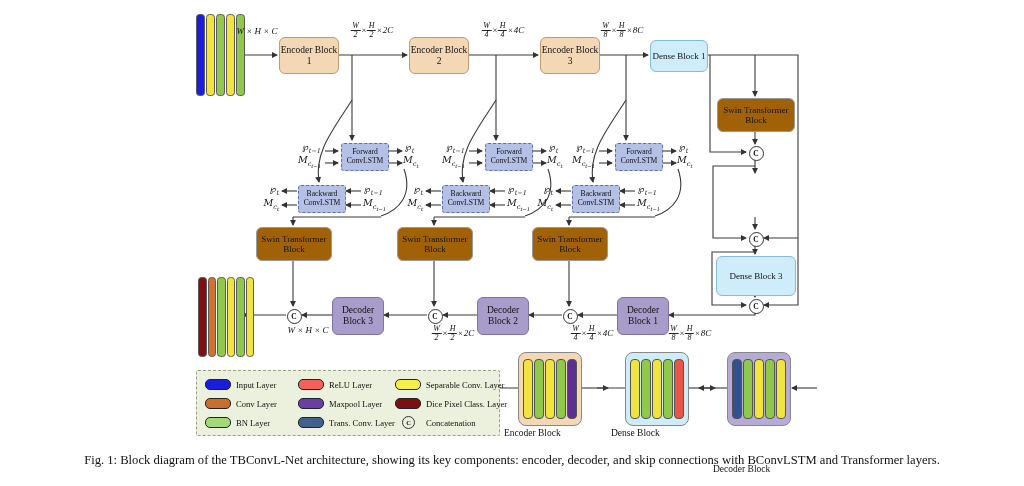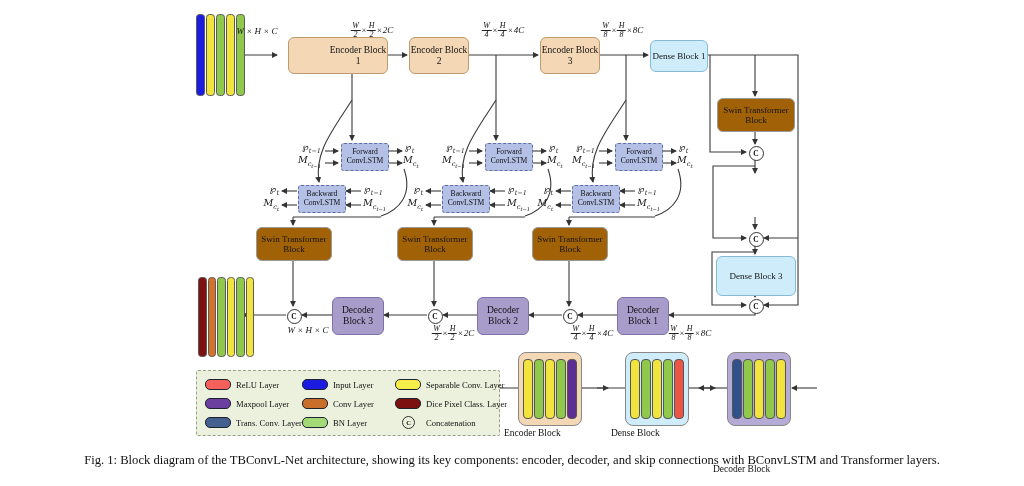--- a/index.html
+++ b/index.html
@@ -153,21 +153,21 @@
     </div>
   <div class="stack out" style="left:198px;top:277px;height:80px;">
       <div class="bar" style="background: rgb(125, 17, 17);"></div>
       <div class="bar" style="background: rgb(210, 114, 46);"></div>
       <div class="bar" style="background: rgb(144, 200, 76);"></div>
       <div class="bar" style="background: rgb(242, 228, 62);"></div>
       <div class="bar" style="background: rgb(144, 200, 76);"></div>
       <div class="bar" style="background: rgb(242, 228, 62);"></div>
     </div>
 
-  <div class="blk enc" style="left:288px;top:37px;width:58px;height:35px;padding-left:40px;">Encoder Block 1</div>
+  <div class="blk enc" style="left:279px;top:37px;width:58px;height:35px;">Encoder Block 1</div>
   <div class="blk enc" style="left:409px;top:37px;width:58px;height:35px;">Encoder Block 2</div>
   <div class="blk enc" style="left:540px;top:37px;width:58px;height:35px;">Encoder Block 3</div>
   <div class="blk dense" style="left:650px;top:40px;width:56px;height:30px;">Dense Block 1</div>
 
   <div class="dim" style="left:257px;top:26px;">W × H × C</div>
   <div class="dim" style="left:372px;top:22px;">
     <span class="frac"><span class="fn">W</span><span class="fd">2</span></span><span class="x">×</span><span class="frac"><span class="fn">H</span><span class="fd">2</span></span><span class="x">×</span><span>2C</span>
   </div>
   <div class="dim" style="left:503px;top:22px;">
     <span class="frac"><span class="fn">W</span><span class="fd">4</span></span><span class="x">×</span><span class="frac"><span class="fn">H</span><span class="fd">4</span></span><span class="x">×</span><span>4C</span>
@@ -237,46 +237,46 @@
   </div>
   <div class="dim" style="left:592px;top:325px;">
     <span class="frac"><span class="fn">W</span><span class="fd">4</span></span><span class="x">×</span><span class="frac"><span class="fn">H</span><span class="fd">4</span></span><span class="x">×</span><span>4C</span>
   </div>
   <div class="dim" style="left:453px;top:325px;">
     <span class="frac"><span class="fn">W</span><span class="fd">2</span></span><span class="x">×</span><span class="frac"><span class="fn">H</span><span class="fd">2</span></span><span class="x">×</span><span>2C</span>
   </div>
   <div class="dim" style="left:308px;top:325px;">W × H × C</div>
 
   <div class="legend">
+    <div class="leg-col c1">
+        <div class="leg-item">
+          <span class="leg-swatch" style="background: rgb(28, 28, 224);"></span>
+          <span class="leg-label">Input Layer</span>
+        </div>
+        <div class="leg-item">
+          <span class="leg-swatch" style="background: rgb(201, 111, 43);"></span>
+          <span class="leg-label">Conv Layer</span>
+        </div>
+        <div class="leg-item">
+          <span class="leg-swatch" style="background: rgb(163, 217, 119);"></span>
+          <span class="leg-label">BN Layer</span>
+        </div>
+      </div>
     <div class="leg-col c2">
         <div class="leg-item">
           <span class="leg-swatch" style="background: rgb(244, 97, 90);"></span>
           <span class="leg-label">ReLU Layer</span>
         </div>
         <div class="leg-item">
           <span class="leg-swatch" style="background: rgb(107, 63, 160);"></span>
           <span class="leg-label">Maxpool Layer</span>
         </div>
         <div class="leg-item">
           <span class="leg-swatch" style="background: rgb(68, 96, 143);"></span>
           <span class="leg-label">Trans. Conv. Layer</span>
-        </div>
-      </div>
-    <div class="leg-col c1">
-        <div class="leg-item">
-          <span class="leg-swatch" style="background: rgb(28, 28, 224);"></span>
-          <span class="leg-label">Input Layer</span>
-        </div>
-        <div class="leg-item">
-          <span class="leg-swatch" style="background: rgb(201, 111, 43);"></span>
-          <span class="leg-label">Conv Layer</span>
-        </div>
-        <div class="leg-item">
-          <span class="leg-swatch" style="background: rgb(163, 217, 119);"></span>
-          <span class="leg-label">BN Layer</span>
         </div>
       </div>
     <div class="leg-col c3">
         <div class="leg-item">
           <span class="leg-swatch" style="background: rgb(246, 239, 73);"></span>
           <span class="leg-label">Separable Conv. Layer</span>
         </div>
         <div class="leg-item">
           <span class="leg-swatch" style="background: rgb(124, 15, 15);"></span>
           <span class="leg-label">Dice Pixel Class. Layer</span>

